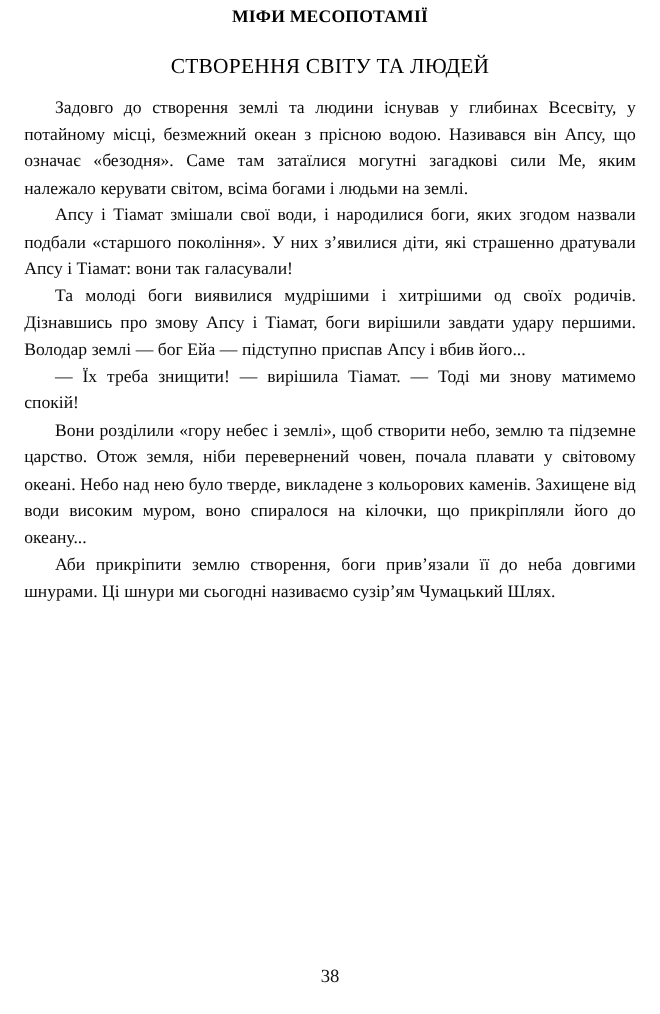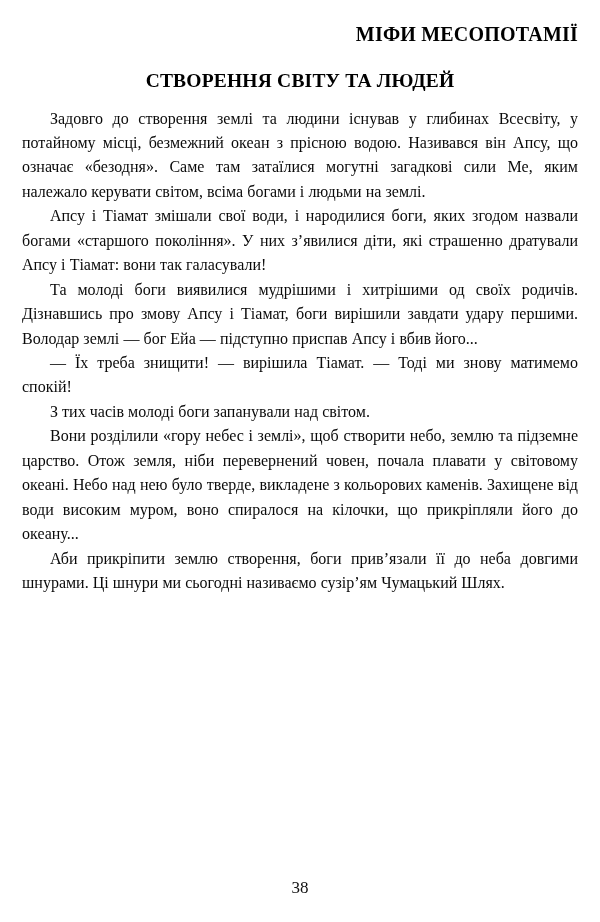--- a/index.html
+++ b/index.html
@@ -29,33 +29,33 @@
   }
 
   .content {
     position: absolute;
     left: 22px;
     top: 0;
     width: 556px;
   }
 
   .title {
-    text-align: right;
+    text-align: center;
     font-weight: bold;
-    font-size: 20px;
+    font-size: 16px;
     letter-spacing: 0.2px;
     line-height: 1.0;
     margin: 0;
-    padding-top: 24px;
+    padding-top: 8px;
     color: #000000;
   }
 
   .subtitle {
     text-align: center;
-    font-weight: bold;
+    font-weight: normal;
     font-size: 19.5px;
     letter-spacing: 0.2px;
     line-height: 1.0;
     margin: 0;
     padding-top: 27px;
     color: #000000;
   }
 
   .body-block {
     padding-top: 16px;
@@ -96,24 +96,23 @@
 <div class="page">
 
   <div class="content">
 
     <h1 class="title">МІФИ МЕСОПОТАМІЇ</h1>
 
     <h2 class="subtitle">СТВОРЕННЯ СВІТУ ТА ЛЮДЕЙ</h2>
 
     <div class="body-block">
       <p class="para">Задовго до створення землі та людини існував у глибинах Всесвіту, у потайному місці, безмежний океан з прісною водою. Називався він Апсу, що означає «безодня». Саме там затаїлися могутні загадкові сили Ме, яким належало керувати світом, всіма богами і людьми на землі.</p>
-      <p class="para">Апсу і Тіамат змішали свої води, і народилися боги, яких згодом назвали богами «старшого покоління». У них з’явилися діти, які страшенно дратували Апсу і Тіамат: вони так галасували!</p>
+      <p class="para">Апсу і Тіамат змішали свої води, і народилися боги, яких згодом назвали подбали «старшого покоління». У них з’явилися діти, які страшенно дратували Апсу і Тіамат: вони так галасували!</p>
       <p class="para">Та молоді боги виявилися мудрішими і хитрішими од своїх родичів. Дізнавшись про змову Апсу і Тіамат, боги вирішили завдати удару першими. Володар землі — бог Ейа — підступно приспав Апсу і вбив його...</p>
       <p class="para">— Їх треба знищити! — вирішила Тіамат. — Тоді ми знову матимемо спокій!</p>
-      <p class="para">З тих часів молоді боги запанували над світом.</p>
       <p class="para">Вони розділили «гору небес і землі», щоб створити небо, землю та підземне царство. Отож земля, ніби перевернений човен, почала плавати у світовому океані. Небо над нею було тверде, викладене з кольорових каменів. Захищене від води високим муром, воно спиралося на кілочки, що прикріпляли його до океану...</p>
       <p class="para last-left">Аби прикріпити землю створення, боги прив’язали її до неба довгими шнурами. Ці шнури ми сьогодні називаємо сузір’ям Чумацький Шлях.</p>
     </div>
 
   </div>
 
   <div class="pagenum">38</div>
 
 </div>
 

